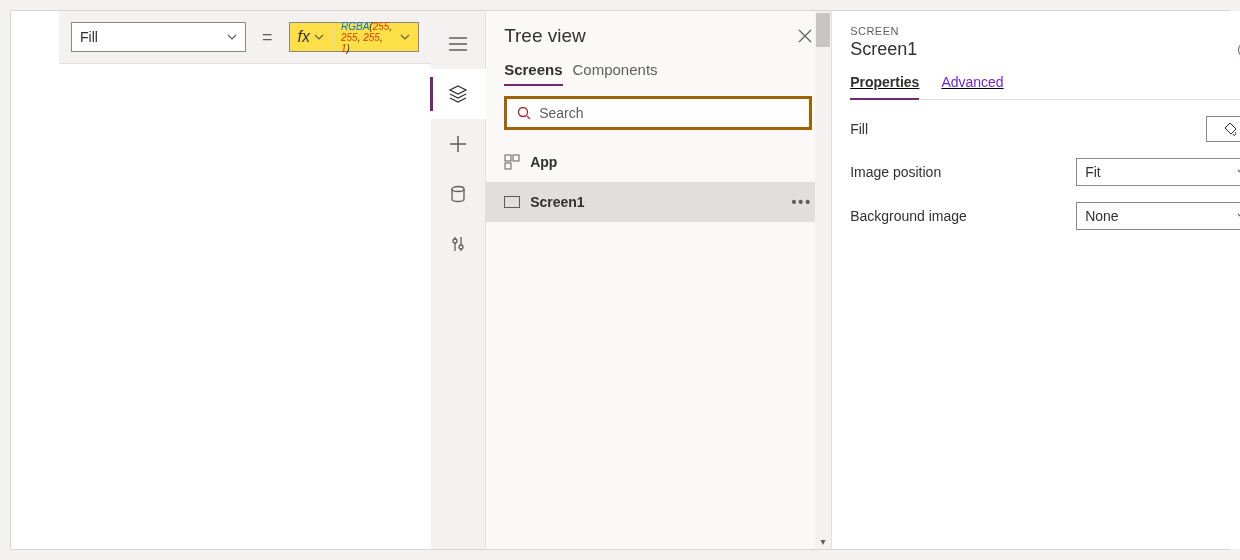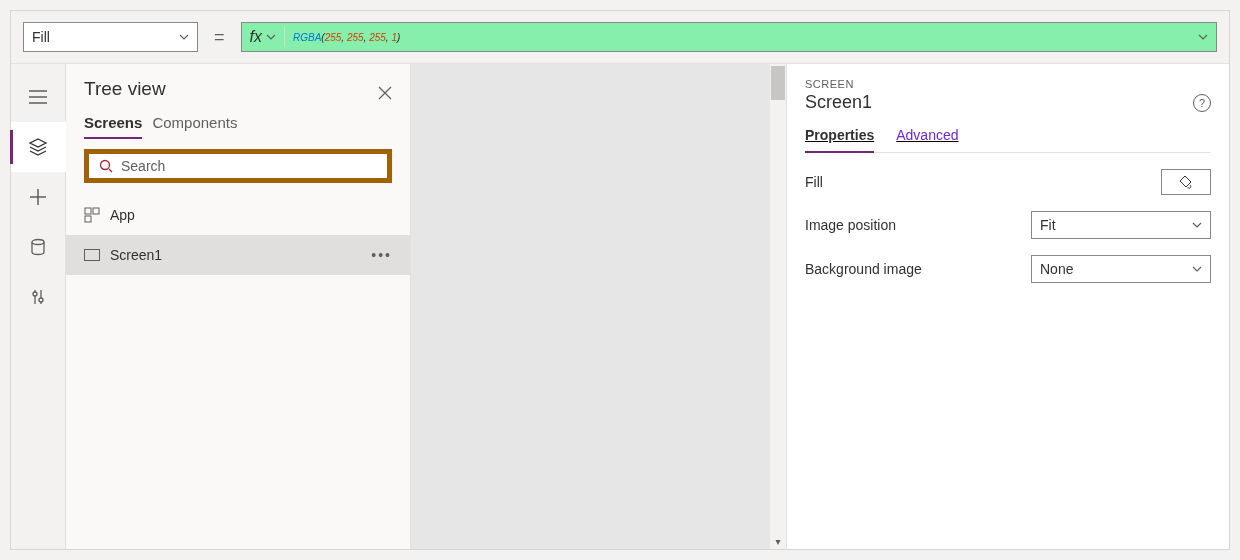--- a/index.html
+++ b/index.html
@@ -1,50 +1,50 @@
 <!DOCTYPE html>
 <html><head>
 <meta charset="utf-8">
 <style>
   * { box-sizing: border-box; margin: 0; padding: 0; font-family: "Segoe UI", Arial, sans-serif; }
   body { width: 1240px; height: 560px; background: #f3f2f1; overflow: hidden; }
-  .app { width: 1220px; height: 540px; margin: 10px; border: 1px solid #d6d6d6; background: #fff; display: flex; flex-direction: column; }
+  .app { width: 1220px; height: 540px; margin: 10px; border: 1px solid #d6d6d6; background: #fff; display: flex; flex-direction: row; padding-left: 48px; }
 
   
   .formula-bar { height: 53px; background: #f3f2f1; display: flex; align-items: center; padding: 0 12px; gap: 10px; border-bottom: 1px solid #e1e1e1; }
   .prop-dropdown { width: 175px; height: 30px; background: #fff; border: 1px solid #8a8886; display: flex; align-items: center; justify-content: space-between; padding: 0 8px; font-size: 14px; color: #323130; }
   .equals { font-size: 18px; color: #605e5c; padding: 0 6px; }
-  .formula-input { flex: 1; height: 30px; background: #86efac; border: 1px solid #8a8886; display: flex; align-items: center; padding: 0 8px; gap: 8px; }
+  .formula-input { flex: 1; height: 30px; background: #fde047; border: 1px solid #8a8886; display: flex; align-items: center; padding: 0 8px; gap: 8px; }
   .fx { font-style: italic; font-family: "Times New Roman", serif; font-size: 16px; color: #323130; display:flex; align-items:center; gap:4px; }
   .formula-text { font-family: Consolas, monospace; font-size: 10px; flex: 1; font-style: italic; }
   .fn-rgba { color: #0078d4; }
   .fn-num { color: #a31515; color:#d83b01; }
   .fn-paren { color: #323130; }
   .chev { width: 10px; height: 10px; color: #605e5c; }
 
   
   .body-row { flex: 1; display: flex; min-height: 0; }
 
   
   .rail { width: 55px; background: #f3f2f1; border-right: 1px solid #e1e1e1; display: flex; flex-direction: column; align-items: center; padding-top: 8px; gap: 0; }
   .rail-item { width: 55px; height: 50px; display: flex; align-items: center; justify-content: center; color: #605e5c; position: relative; }
   .rail-item.active { background: #fff; }
   .rail-item.active::before { content: ""; position: absolute; left: -1px; top: 8px; bottom: 8px; width: 3px; background: #742774; }
 
   
   .tree-panel { width: 345px; background: #faf9f8; border-right: 1px solid #e1e1e1; display: flex; flex-direction: column; }
-  .tree-header { display: flex; align-items: flex-end; justify-content: space-between; padding: 14px 18px 6px 18px; }
+  .tree-header { display: flex; align-items: center; justify-content: space-between; padding: 14px 18px 6px 18px; }
   .tree-title { font-size: 19px; font-weight: 400; color: #323130; }
   .tree-tabs { display: flex; gap: 10px; padding: 8px 18px 0 18px; font-size: 15px; }
   .tree-tab { padding-bottom: 6px; color: #605e5c; }
   .tree-tab.active { color: #323130; font-weight: 600; border-bottom: 2px solid #742774; }
   .search-wrap { padding: 10px 18px 8px 18px; }
-  .search-box { height: 34px; border: 5px solid #a16207; background: #fff; display: flex; align-items: center; padding: 0 10px; gap: 8px; color: #605e5c; font-size: 14px; }
+  .search-box { height: 34px; border: 3px solid #a16207; background: #fff; display: flex; align-items: center; padding: 0 10px; gap: 8px; color: #605e5c; font-size: 14px; }
   .tree-list { padding: 4px 0; }
-  .tree-row { height: 40px; display: flex; align-items: center; padding: 0 18px; gap: 10px; font-size: 14px; color: #323130; }
+  .tree-row { height: 40px; display: flex; align-items: center; padding: 0 18px; gap: 10px; font-size: 14px; color: #323130; font-weight: bold; }
   .tree-row.selected { background: #e1dfdd; }
   .tree-row .more { margin-left: auto; color: #605e5c; letter-spacing: 2px; }
 
   
   .canvas-area { flex: 1; background: #e6e6e6; display: flex; align-items: flex-start; justify-content: center; padding: 18px 0; position: relative; }
   .phone-screen { width: 240px; height: 440px; background: #fff; display: flex; align-items: center; justify-content: center; box-shadow: 0 0 0 1px #c8c8c8; }
   .phone-hint { font-size: 10px; color: #0066cc; text-align: center; padding: 0 20px; }
   .canvas-scroll { position: absolute; right: 0; top: 0; bottom: 0; width: 16px; background: #f3f2f1; display: flex; flex-direction: column; justify-content: space-between; align-items: center; }
   .scroll-thumb { width: 14px; height: 34px; background: #c8c6c4; margin-top: 2px; }
   .scroll-arrow { font-size: 10px; color: #605e5c; padding: 2px; }

